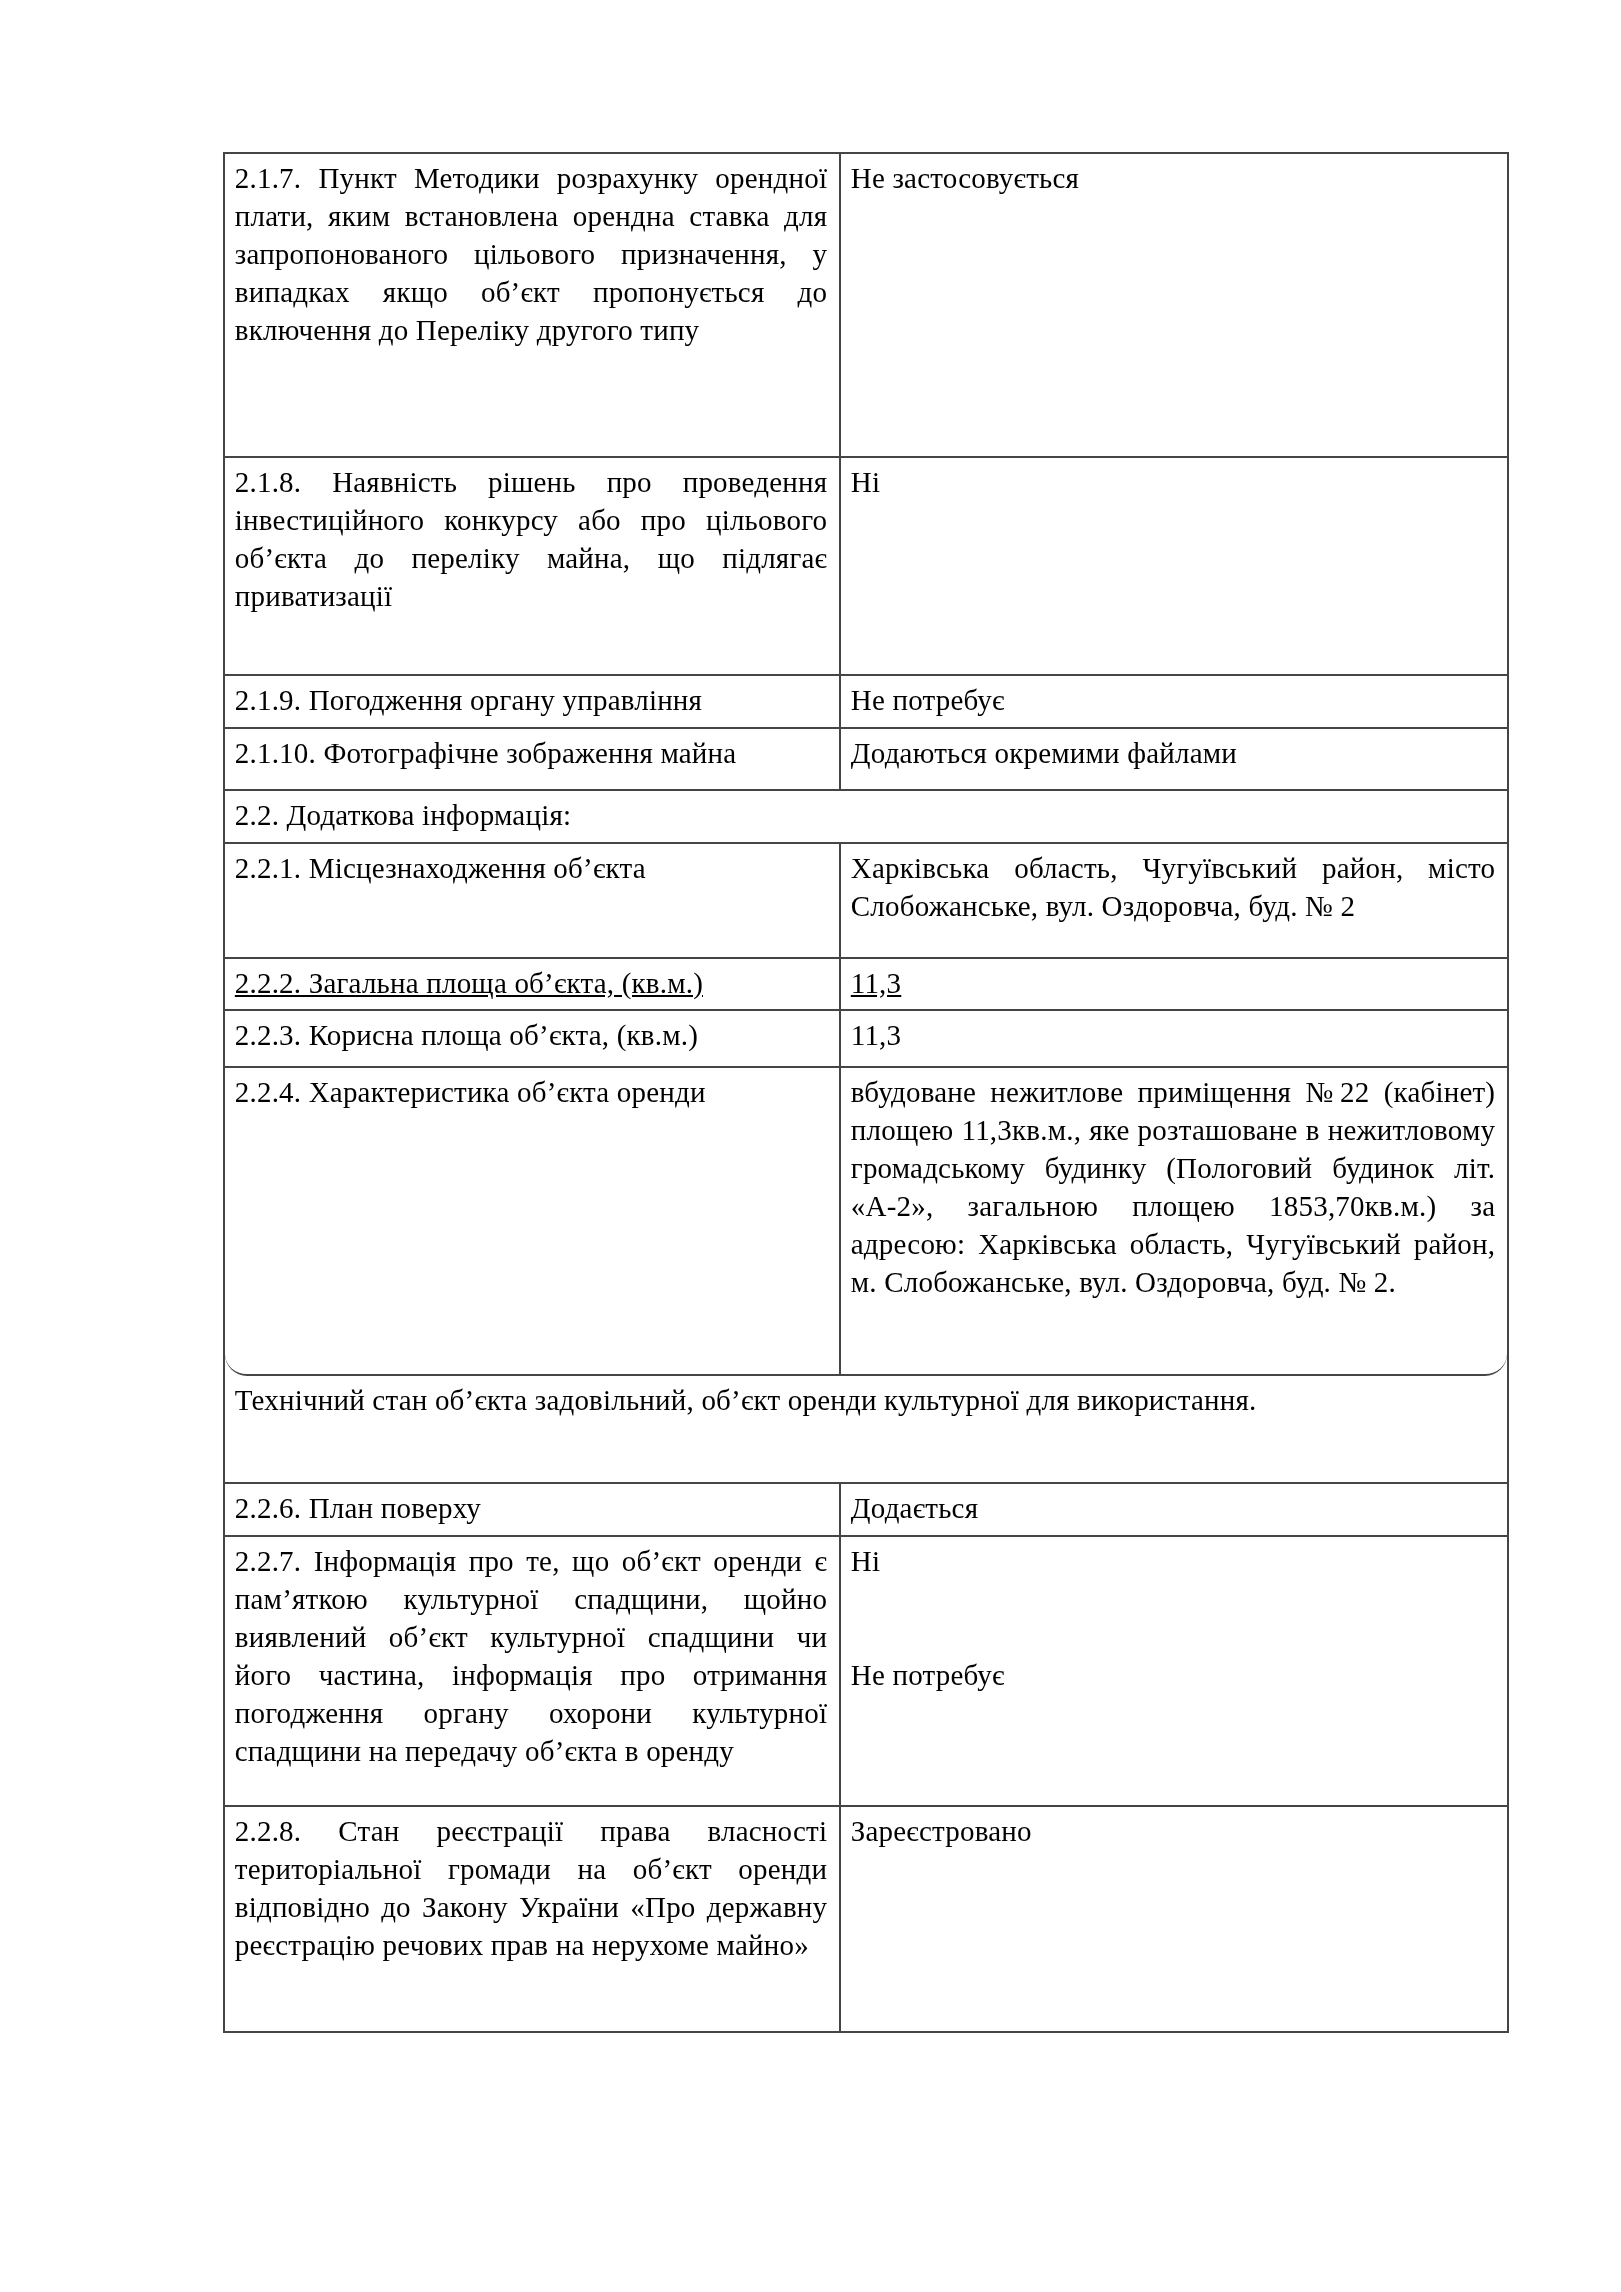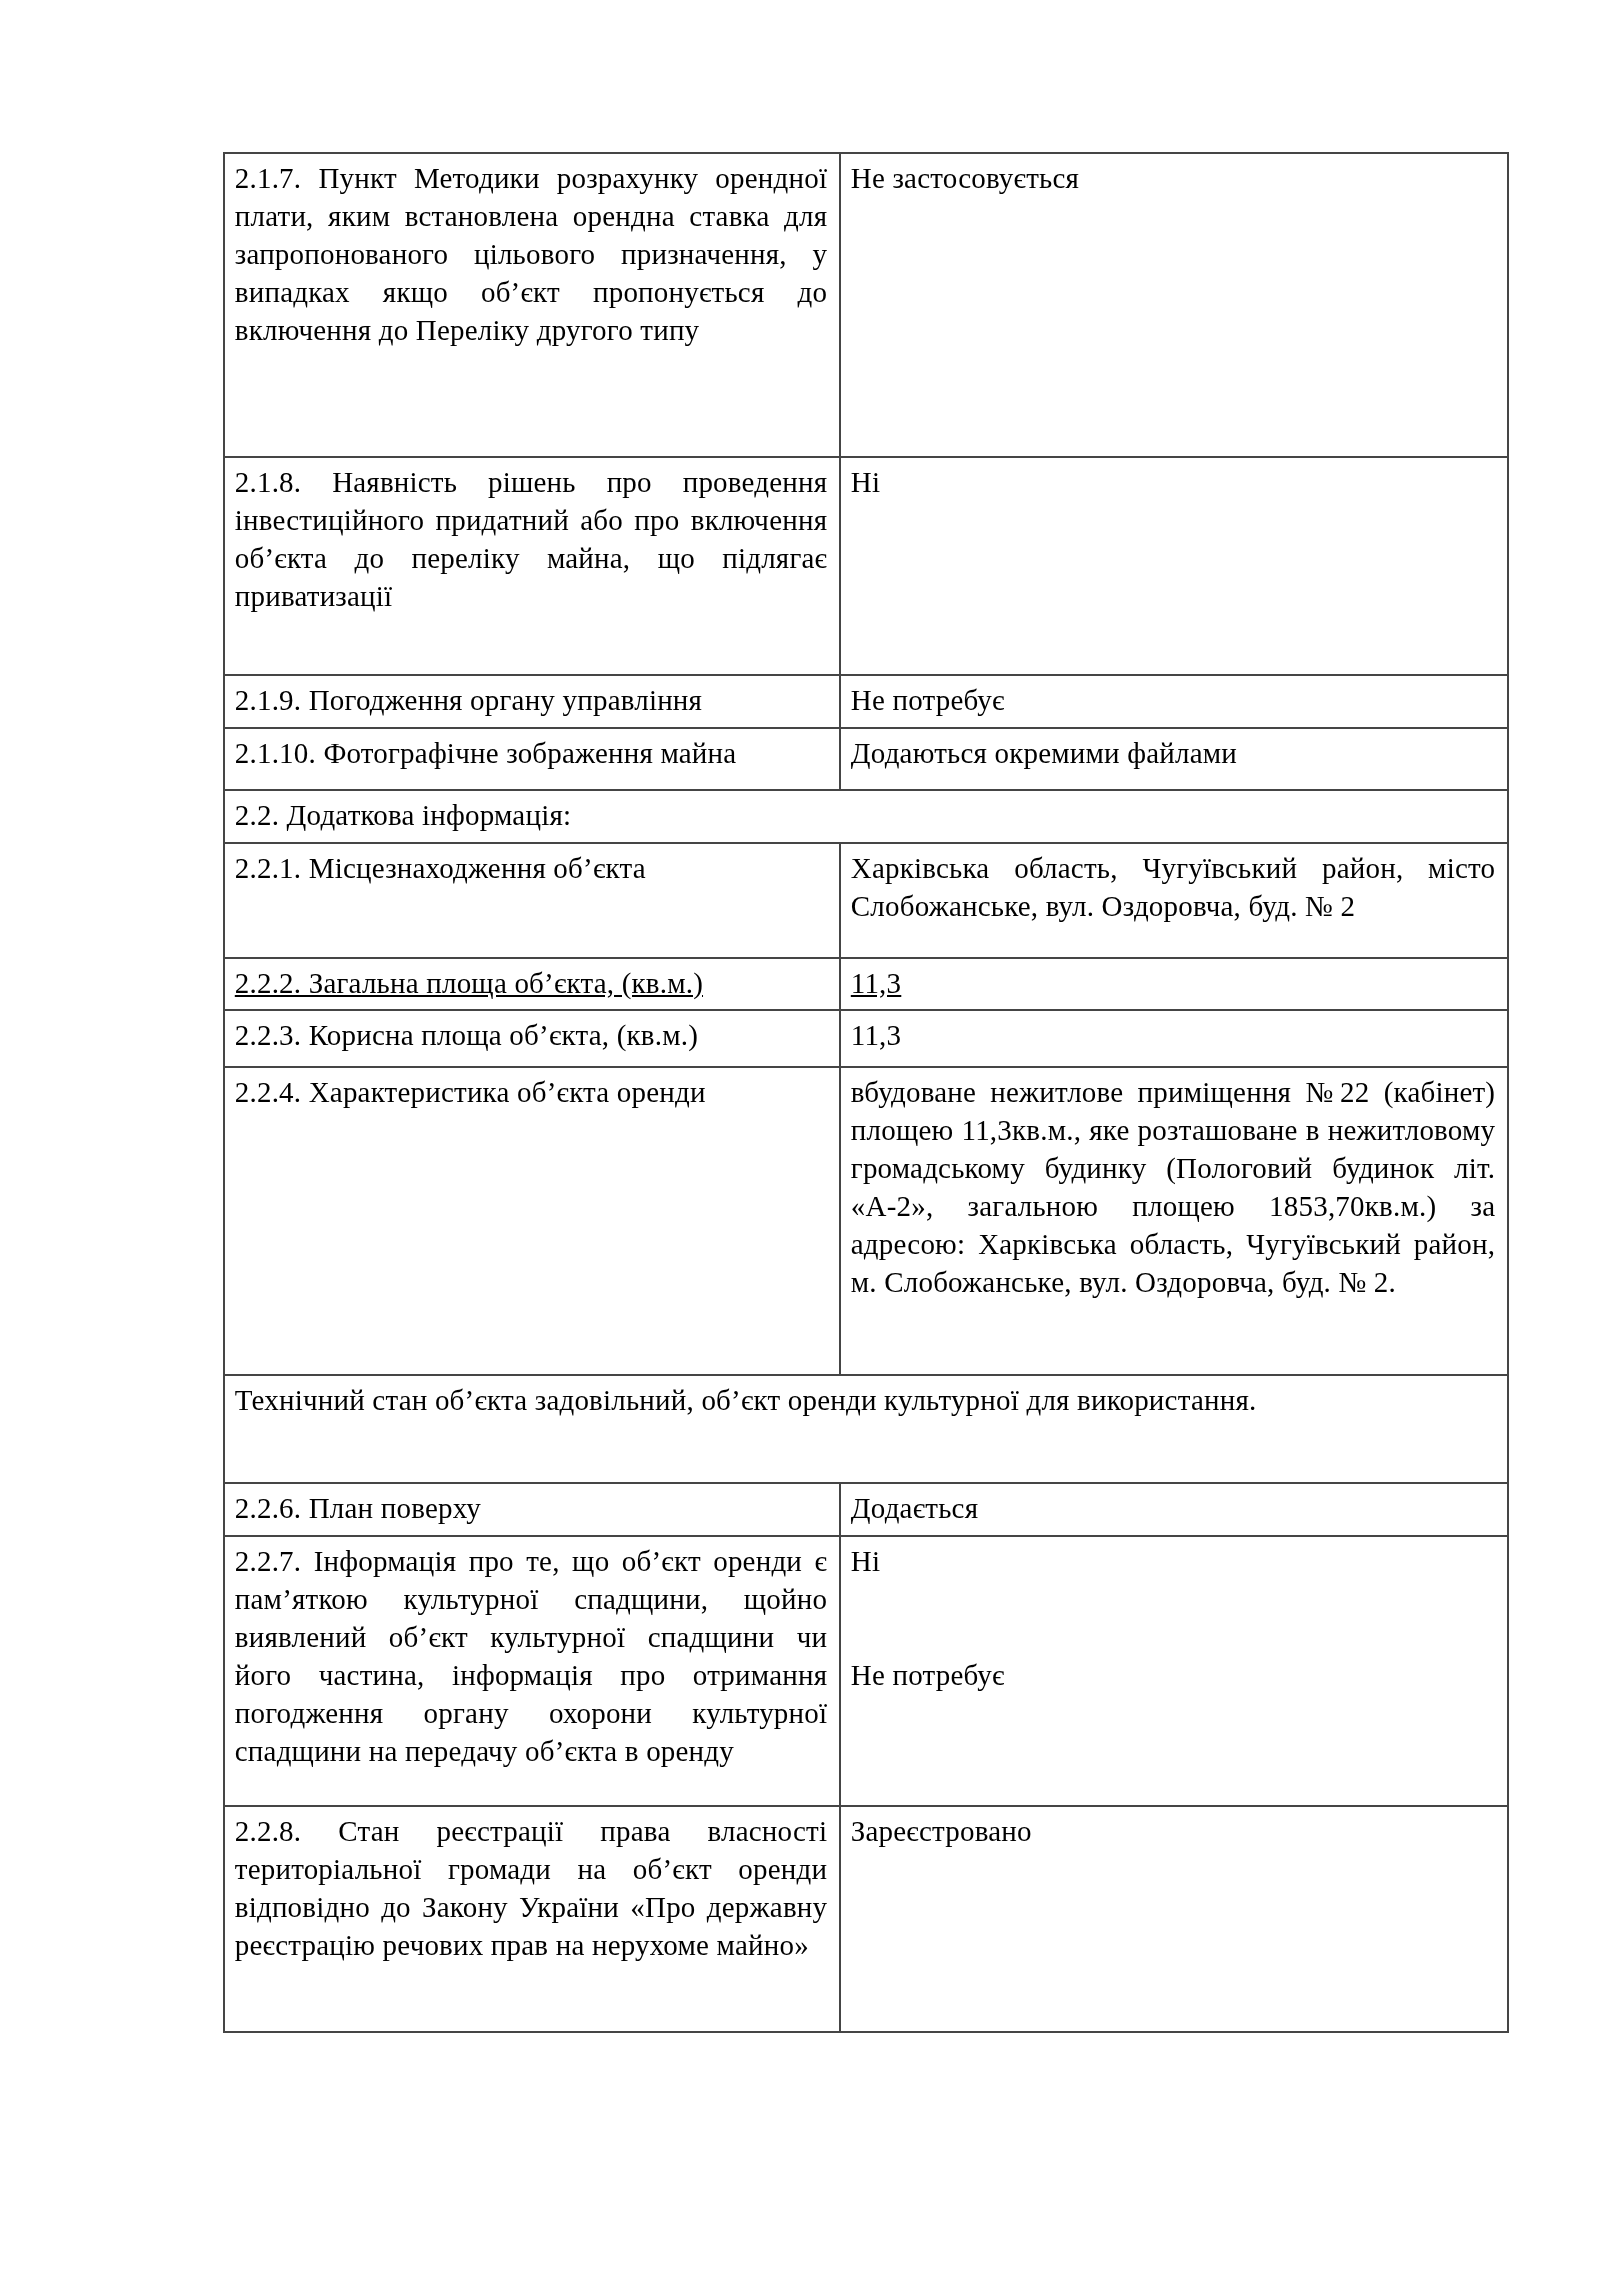--- a/index.html
+++ b/index.html
@@ -58,21 +58,21 @@
   }
   
   .r0  { min-height: 304px; }
   .r1  { min-height: 218px; }
   .r2  { min-height: 50px;  }
   .r3  { min-height: 62px;  }
   .r4  { min-height: 53px;  }
   .r5  { min-height: 115px; }
   .r6  { min-height: 48px; text-decoration: underline;  }
   .r7  { min-height: 57px;  }
-  .r8  { min-height: 308px; }
+  .r8  { min-height: 308px; border-radius: 22px; }
   .r9  { min-height: 108px; }
   .r10 { min-height: 53px;  }
   .r11 { min-height: 270px; }
   .r12 { min-height: 224px; }
   
   .value-para-2 {
     margin-top: 76px;
   }
 </style>
 </head>
@@ -80,21 +80,21 @@
 
 <div class="page">
   <div class="doc-table">
 
     <div class="row r0">
       <div class="cell label">2.1.7. Пункт Методики розрахунку орендної плати, яким встановлена орендна ставка для запропонованого цільового призначення, у випадках якщо об’єкт пропонується до включення до Переліку другого типу</div>
       <div class="cell value">Не застосовується</div>
     </div>
 
     <div class="row r1">
-      <div class="cell label">2.1.8. Наявність рішень про проведення інвестиційного придатний або про включення об’єкта до переліку майна, що підлягає приватизації</div>
+      <div class="cell label">2.1.8. Наявність рішень про проведення інвестиційного конкурсу або про цільового об’єкта до переліку майна, що підлягає приватизації</div>
       <div class="cell value">Ні</div>
     </div>
 
     <div class="row r2">
       <div class="cell label">2.1.9. Погодження органу управління</div>
       <div class="cell value">Не потребує</div>
     </div>
 
     <div class="row r3">
       <div class="cell label">2.1.10. Фотографічне зображення майна</div>

